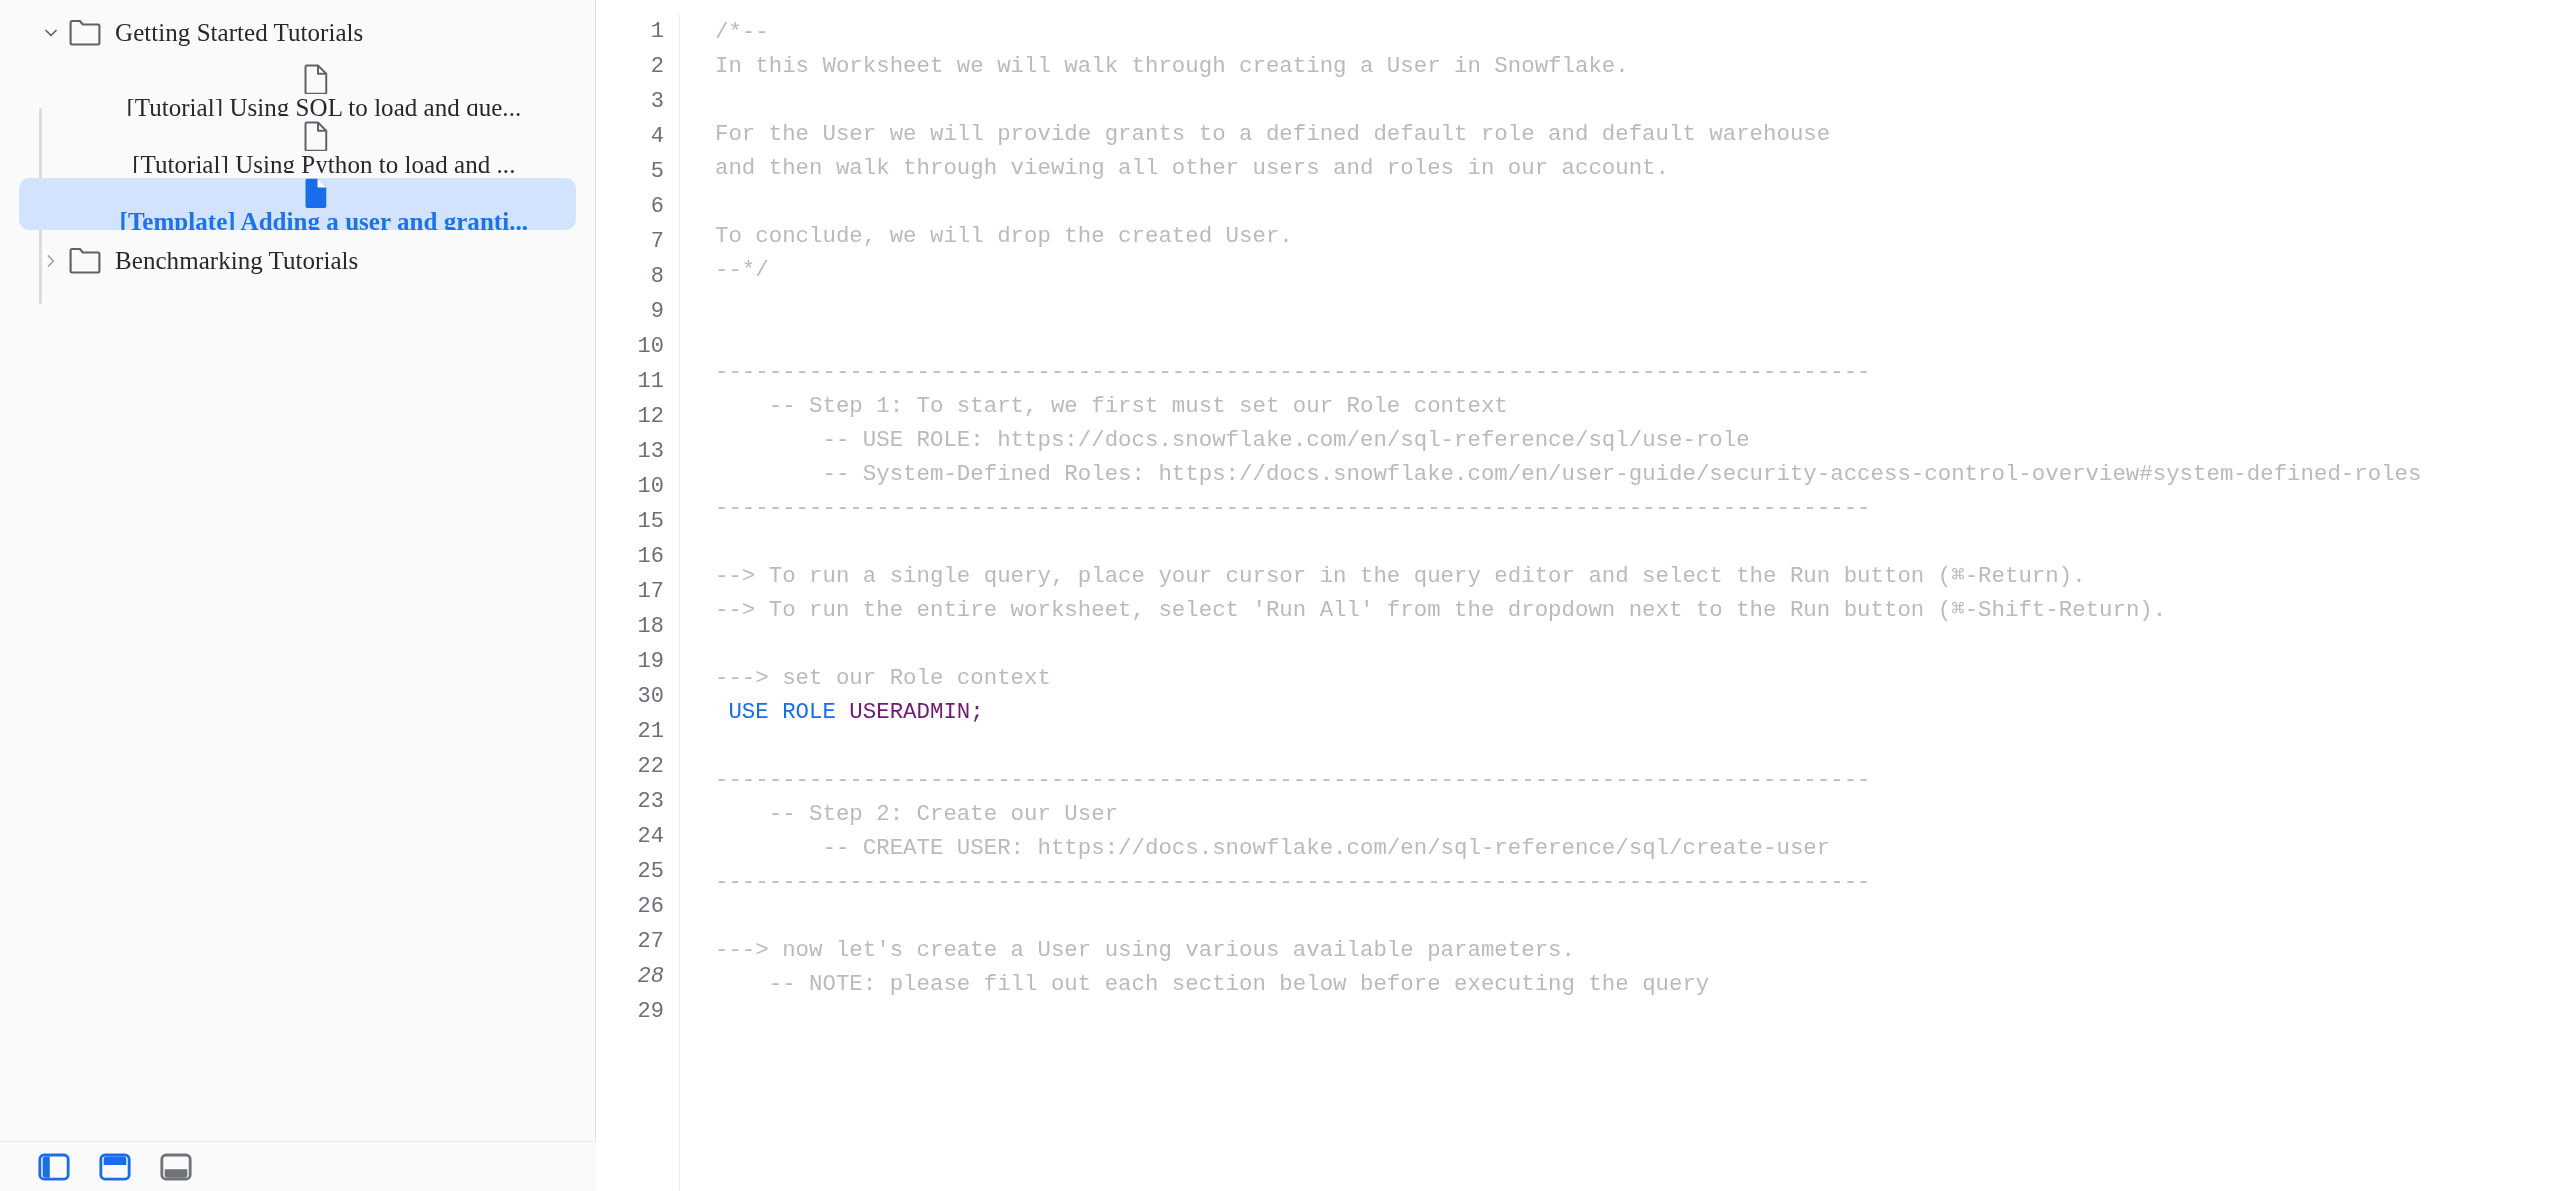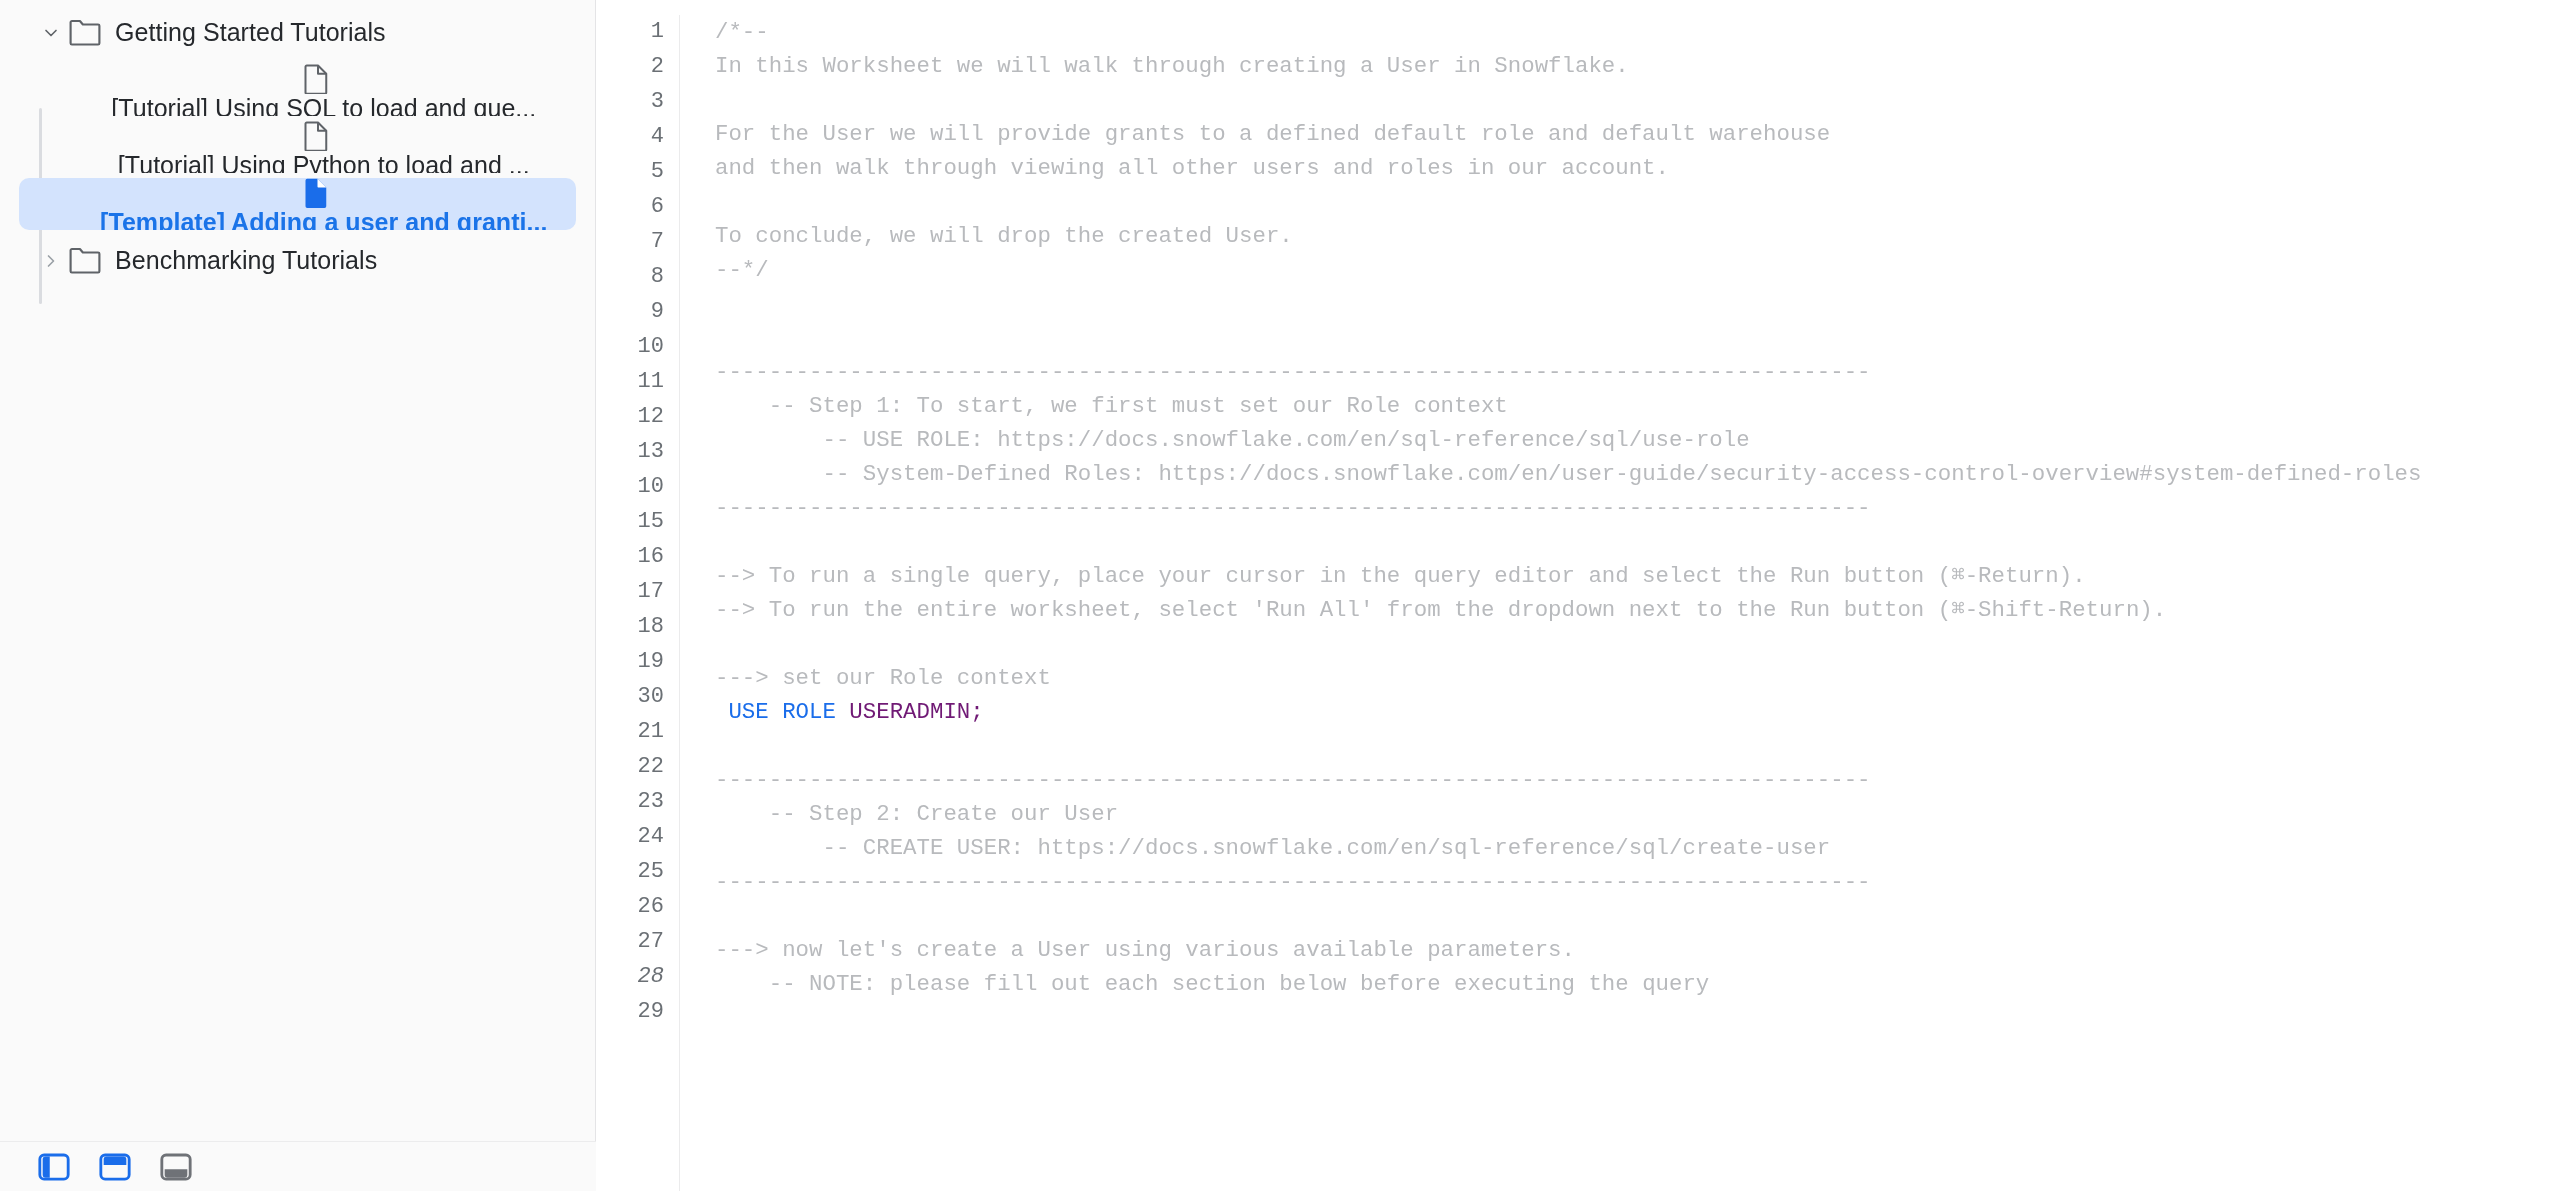--- a/index.html
+++ b/index.html
@@ -47,21 +47,21 @@
   .plus-ic::after  { top:0; left:11px; height:25px; width:3.4px; }
   .dots-ic { display:flex; gap:5.9px; align-items:center; }
   .dots-ic i { width:5.9px; height:5.9px; border-radius:50%; background:#5f6368; display:block; }
 
   
   .tree { padding:6.8px 0 0 0; position:relative; }
   .row {
     display:flex; align-items:center;
     height:52px; margin:0 18.6px 5px 18.6px;
     border-radius:10px; cursor:pointer;
-    position:relative; padding-right:8.4px;
+    position:relative; padding-right:8.4px;font-family:Liberation Serif, serif;
   }
   .row.folder { padding-left:18.6px; }
   .row.file   { padding-left:61px;flex-direction:column; }
   .row.selected { background:#d3e3fd; }
   .chev {
     width:27px; flex:0 0 27px; height:27px;
     display:flex; align-items:center; justify-content:center; margin-right:3.4px;
   }
   .chev svg { display:block; }
   .folder-ic { width:34px; flex:0 0 34px; height:34px; display:flex; align-items:center; justify-content:center; margin-right:13.5px;}

